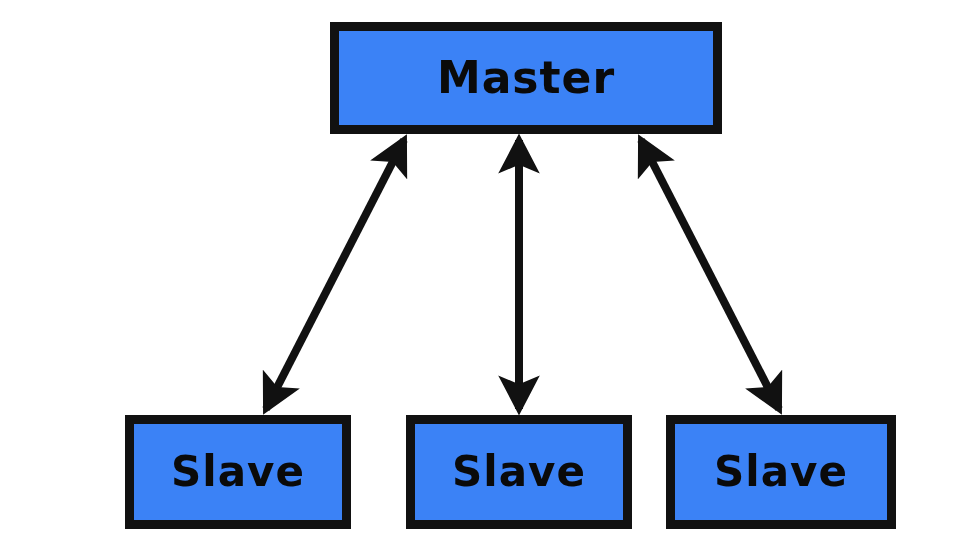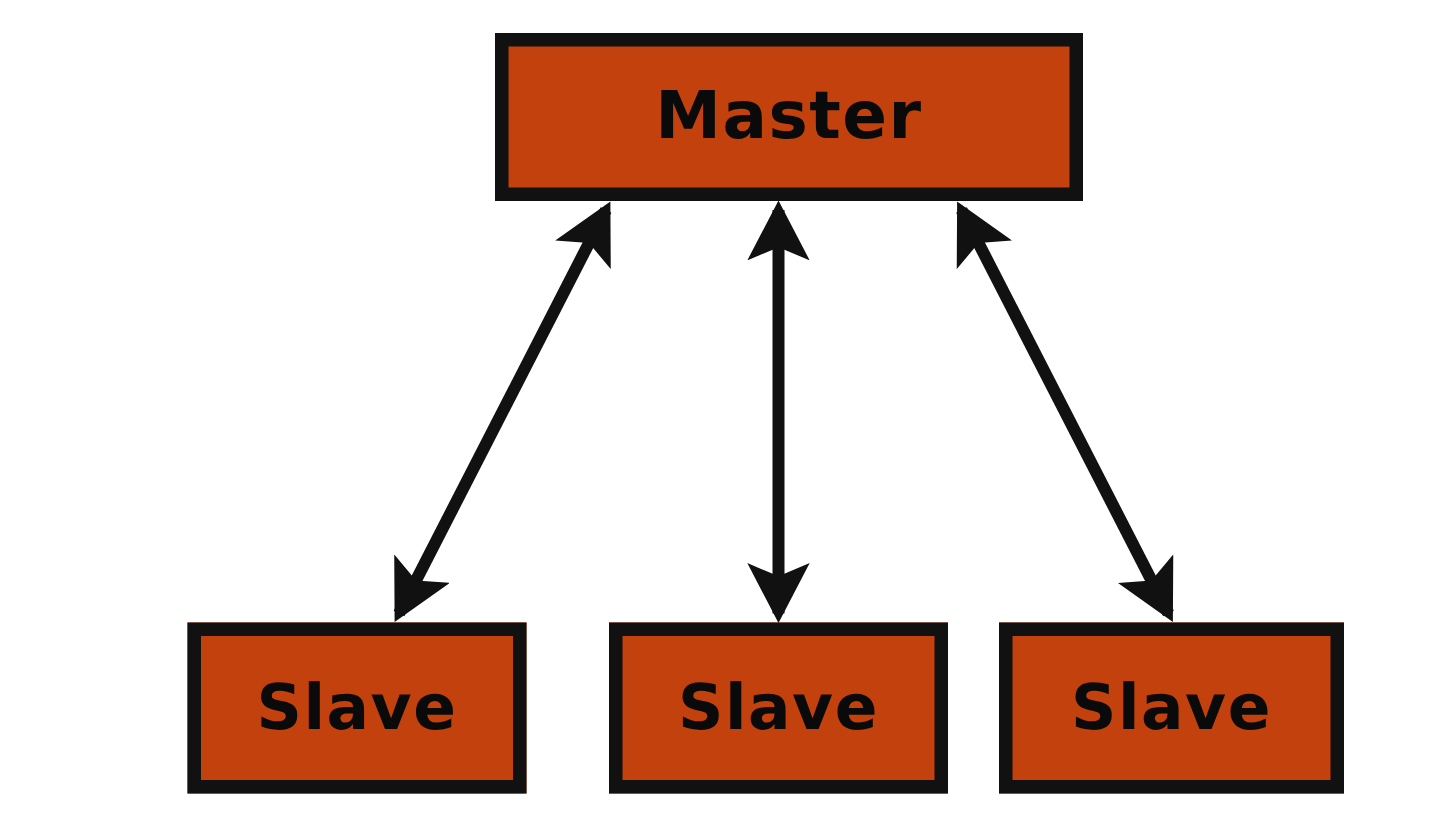--- a/index.html
+++ b/index.html
@@ -22,21 +22,21 @@
     position: absolute;
     left: 0;
     top: 0;
     width: 970px;
     height: 544px;
     display: block;
   }
   .node-box {
     position: absolute;
     box-sizing: border-box;
-    background: #c2410c;
+    background: #3b82f6;
     border: 9px solid #111111;
     display: flex;
     align-items: center;
     justify-content: center;
     z-index: 3;
   }
   .node-label {
     font-family: "DejaVu Sans", sans-serif;
     font-weight: bold;
     color: #0a0a0a;

